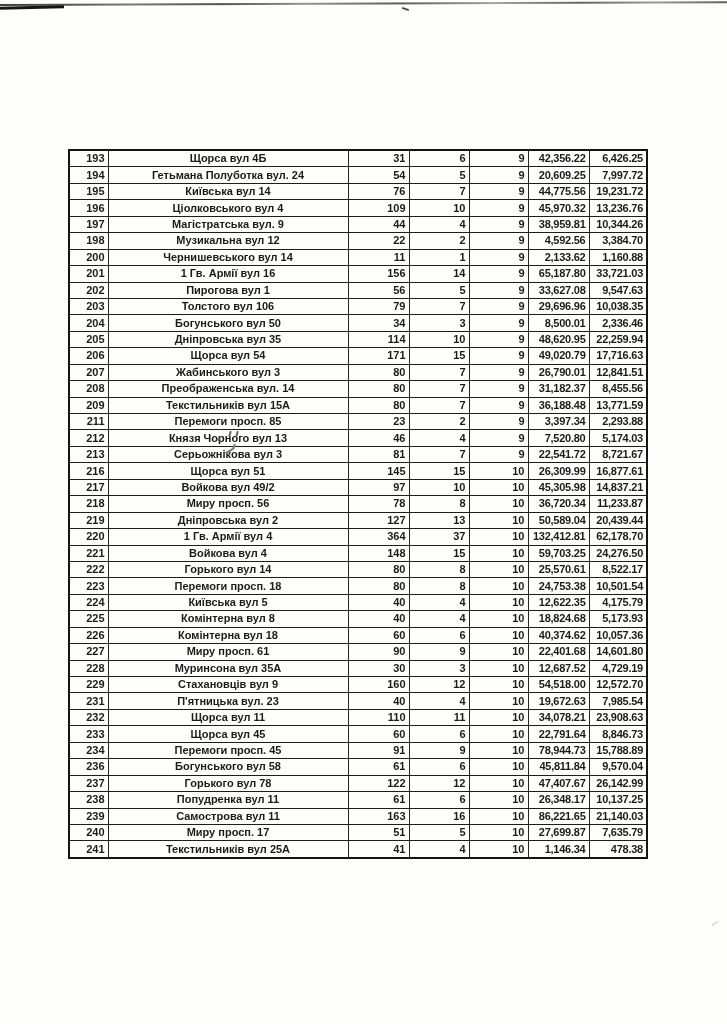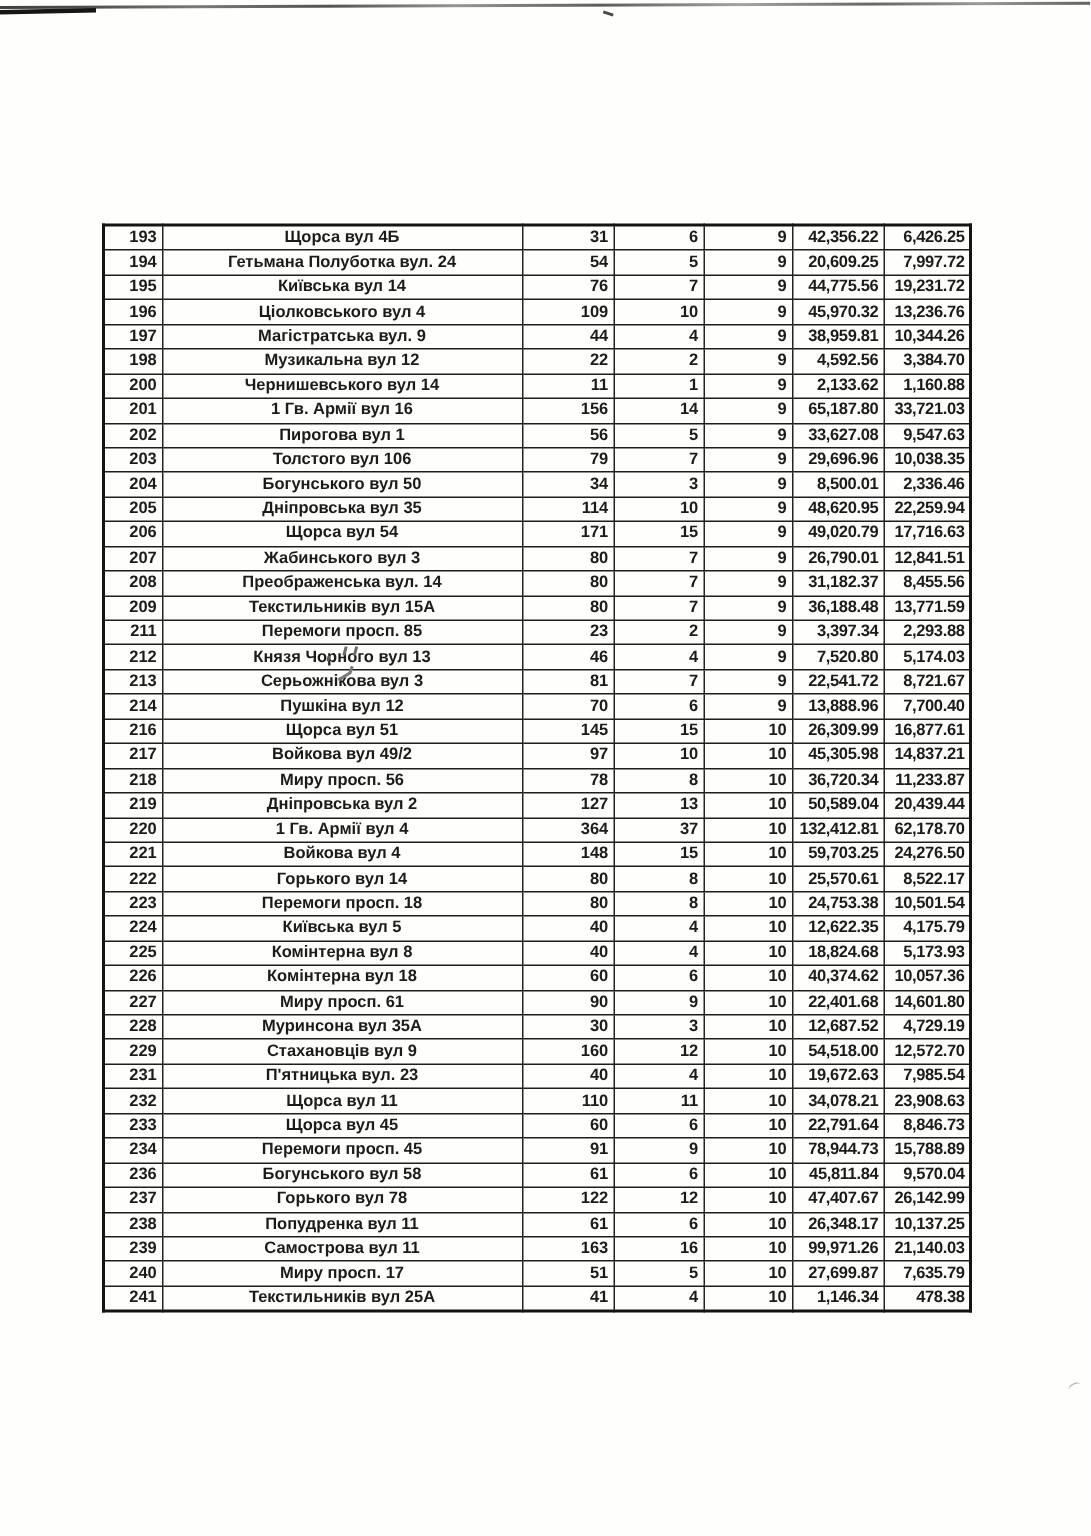--- a/index.html
+++ b/index.html
@@ -326,29 +326,20 @@
         <tr>
           <td class="c0">213</td>
           <td class="c1">Серьожнікова вул 3</td>
           <td class="c2">81</td>
           <td class="c3">7</td>
           <td class="c4">9</td>
           <td class="c5">22,541.72</td>
           <td class="c6">8,721.67</td>
         </tr>
         <tr>
-          <td class="c0">214</td>
-          <td class="c1">Пушкіна вул 12</td>
-          <td class="c2">70</td>
-          <td class="c3">6</td>
-          <td class="c4">9</td>
-          <td class="c5">13,888.96</td>
-          <td class="c6">7,700.40</td>
-        </tr>
-        <tr>
           <td class="c0">216</td>
           <td class="c1">Щорса вул 51</td>
           <td class="c2">145</td>
           <td class="c3">15</td>
           <td class="c4">10</td>
           <td class="c5">26,309.99</td>
           <td class="c6">16,877.61</td>
         </tr>
         <tr>
           <td class="c0">217</td>
@@ -529,21 +520,21 @@
           <td class="c4">10</td>
           <td class="c5">26,348.17</td>
           <td class="c6">10,137.25</td>
         </tr>
         <tr>
           <td class="c0">239</td>
           <td class="c1">Самострова вул 11</td>
           <td class="c2">163</td>
           <td class="c3">16</td>
           <td class="c4">10</td>
-          <td class="c5">99,971.26</td>
+          <td class="c5">86,221.65</td>
           <td class="c6">21,140.03</td>
         </tr>
         <tr>
           <td class="c0">240</td>
           <td class="c1">Миру просп. 17</td>
           <td class="c2">51</td>
           <td class="c3">5</td>
           <td class="c4">10</td>
           <td class="c5">27,699.87</td>
           <td class="c6">7,635.79</td>

